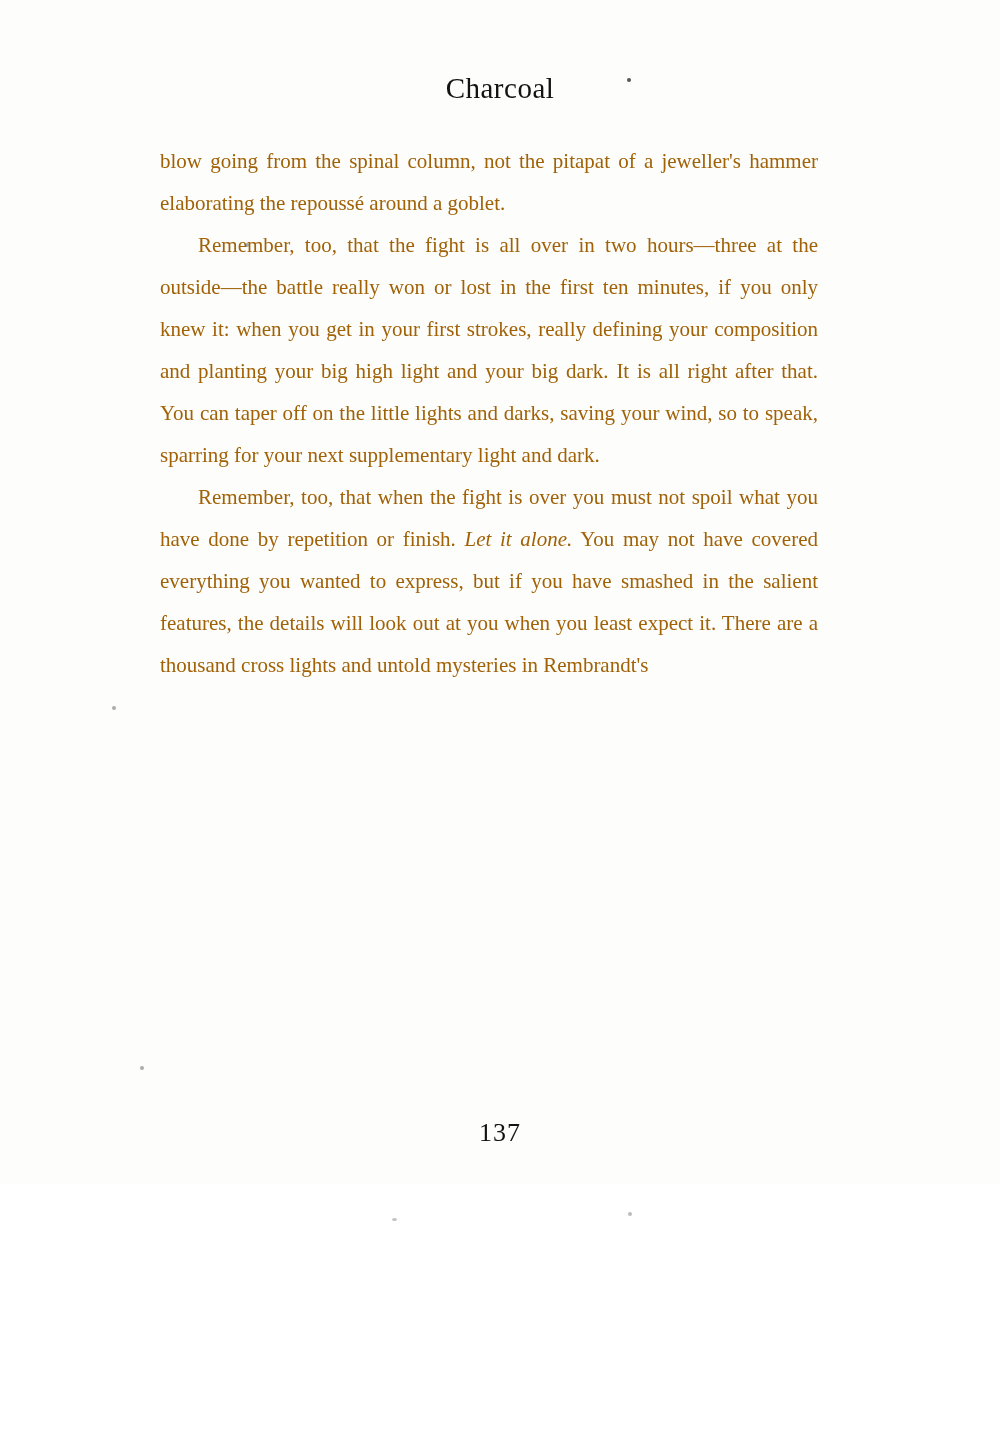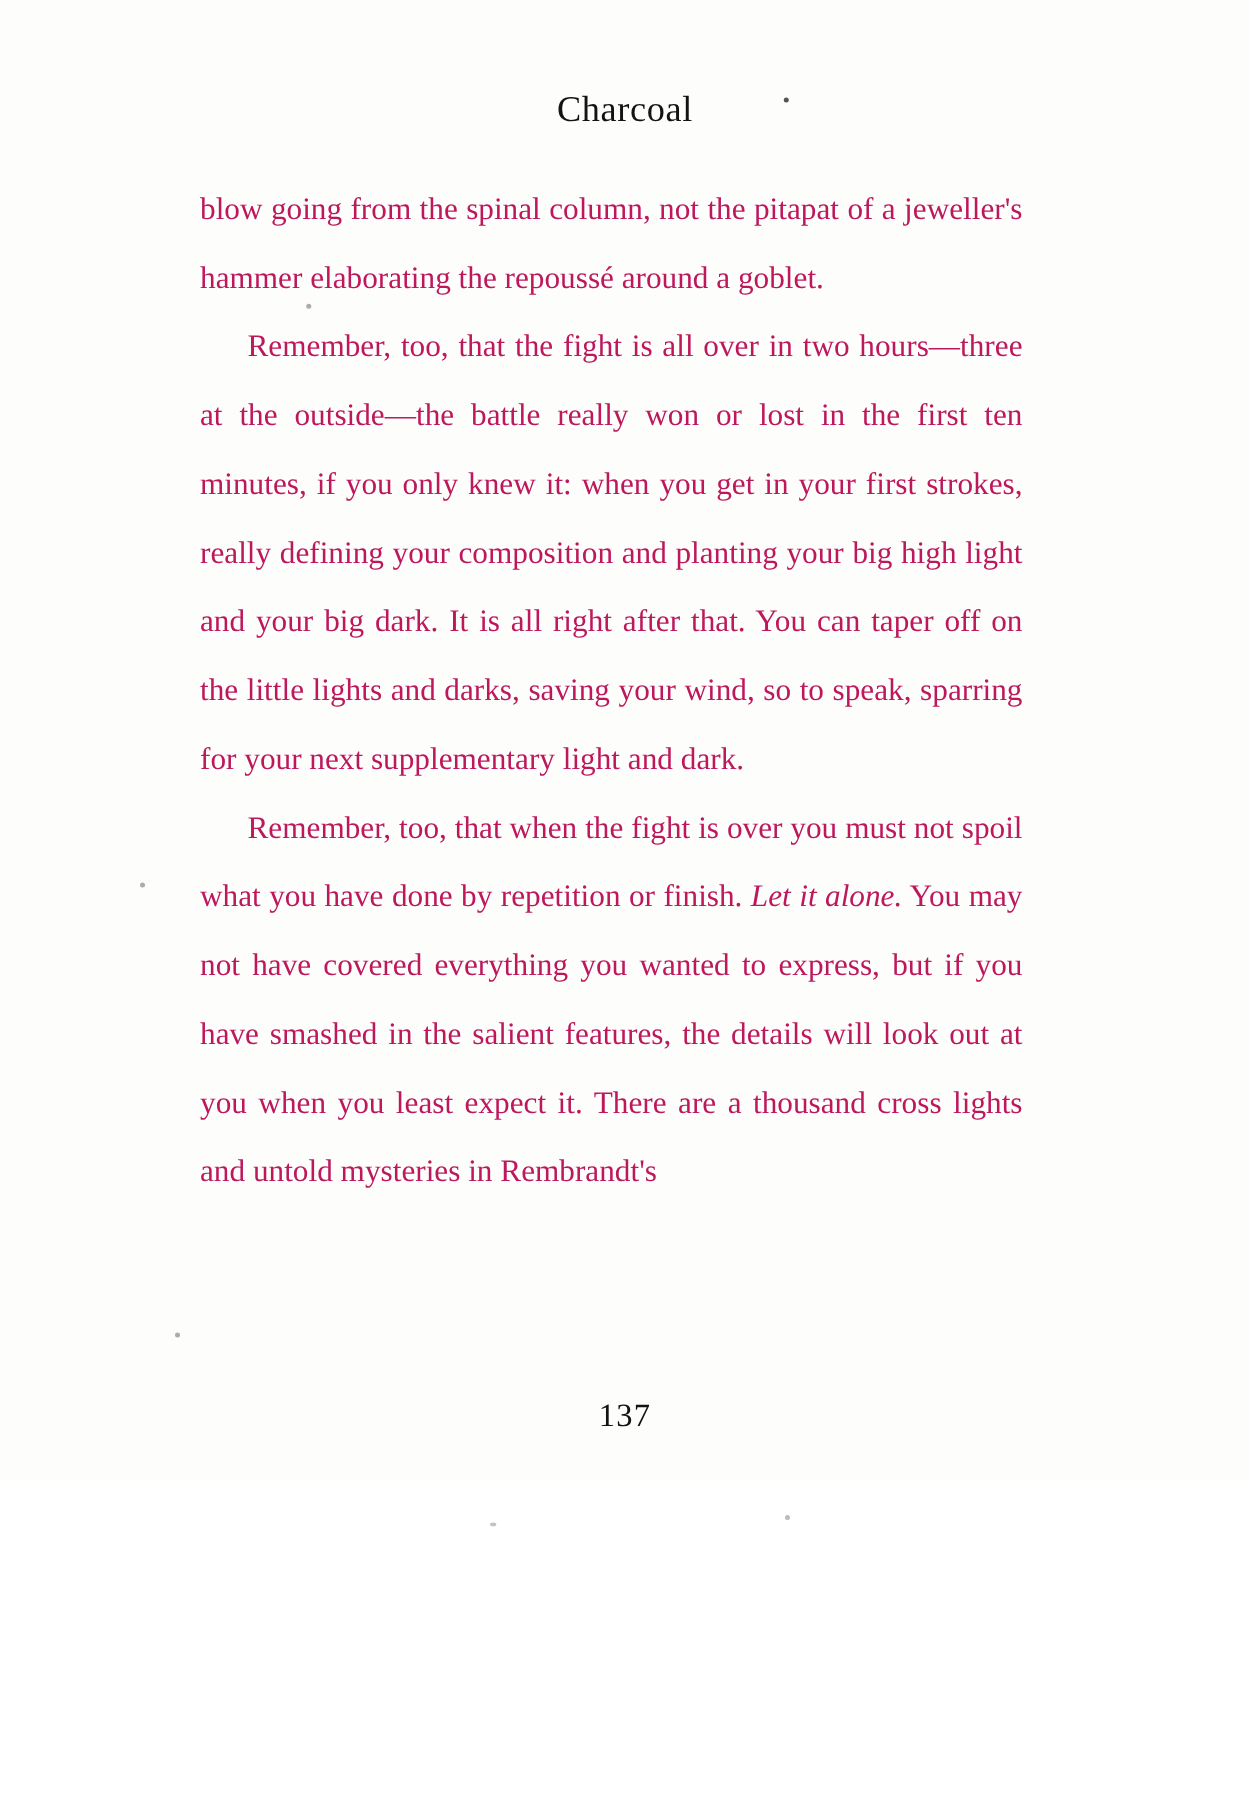--- a/index.html
+++ b/index.html
@@ -41,25 +41,25 @@
     height: 4px;
     border-radius: 50%;
     background: #2a2a2a;
     opacity: 0.8;
   }
   .textblock {
     position: absolute;
     top: 140px;
     left: 160px;
     width: 658px;
-    font-size: 25px;
-    line-height: 55px;
+    font-size: 21px;
+    line-height: 42px;
     text-align: justify;
     text-justify: inter-word;
-    color: #be185d;
+    color: #a16207;
   }
   .textblock p {
     margin: 0;
     text-indent: 0;
   }
   .textblock p.indent {
     text-indent: 38px;
     font-family: Liberation Serif, serif;
   }
   

